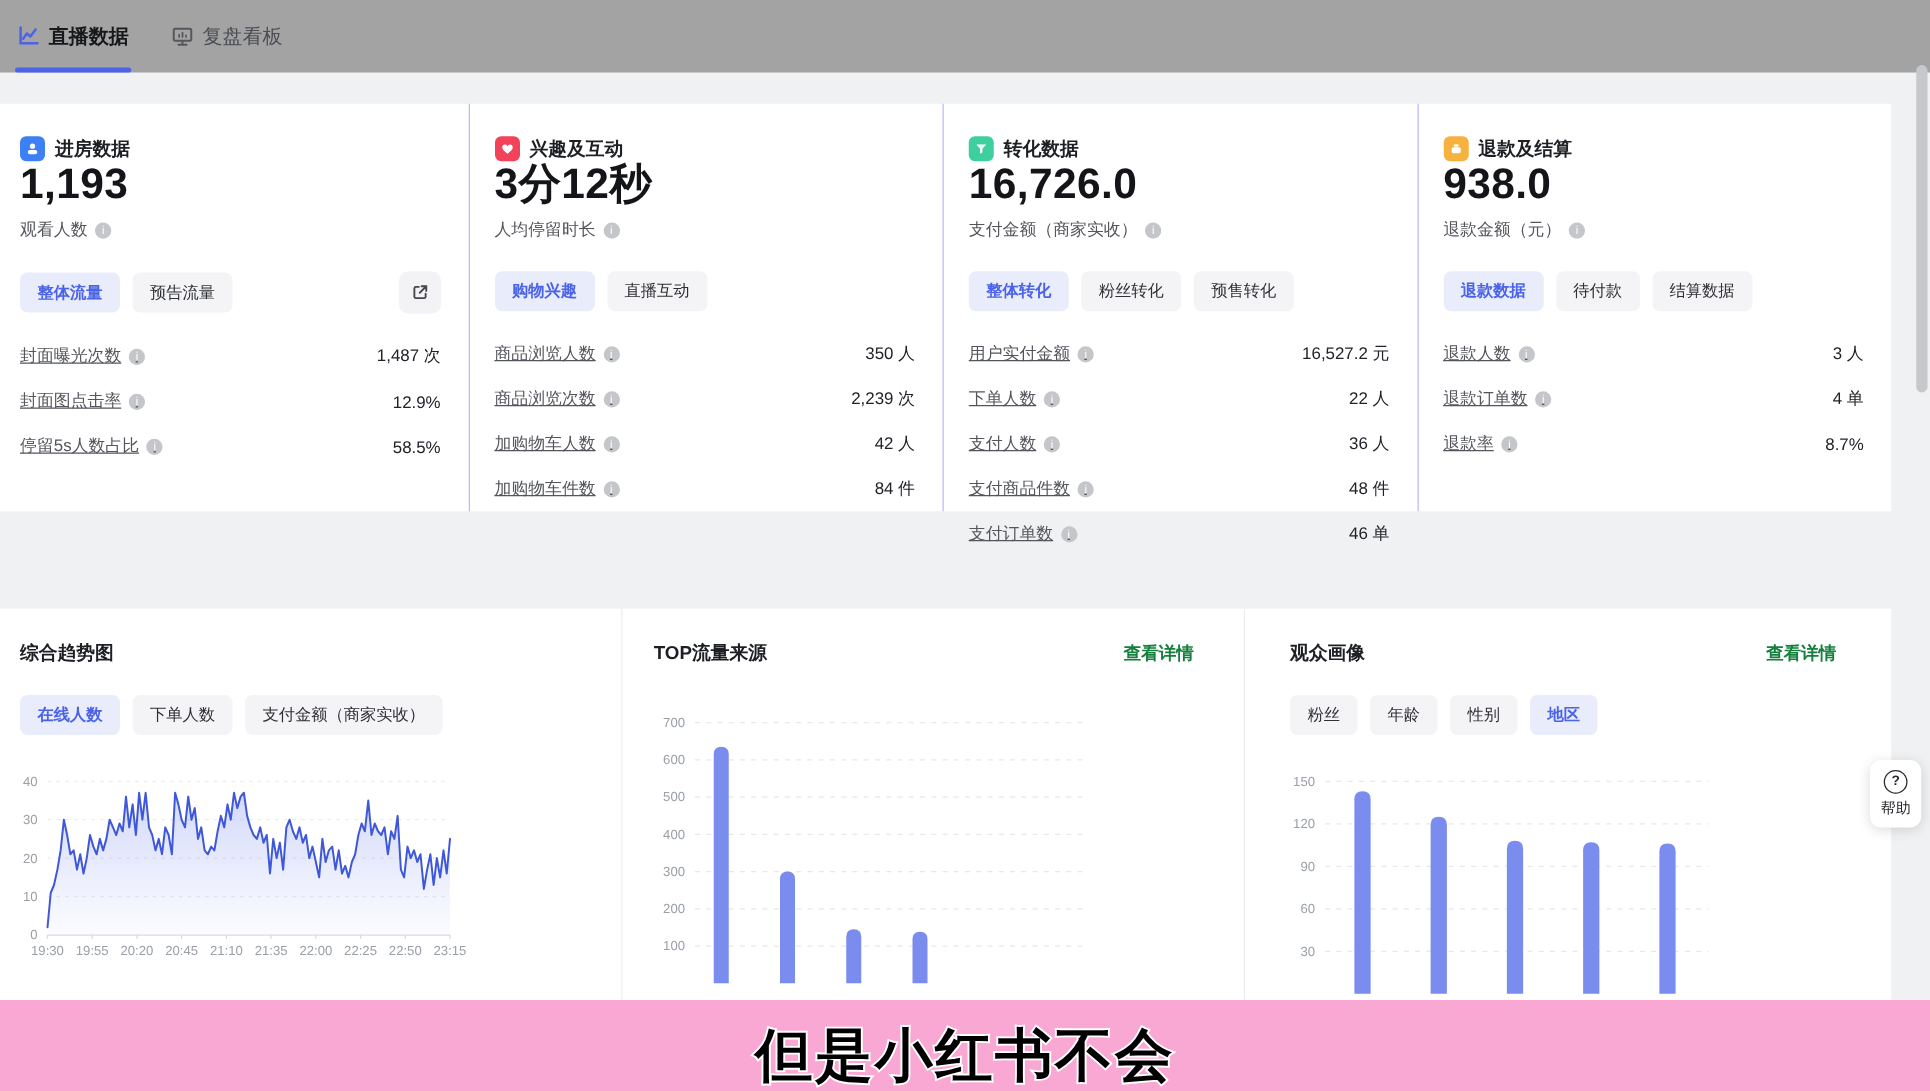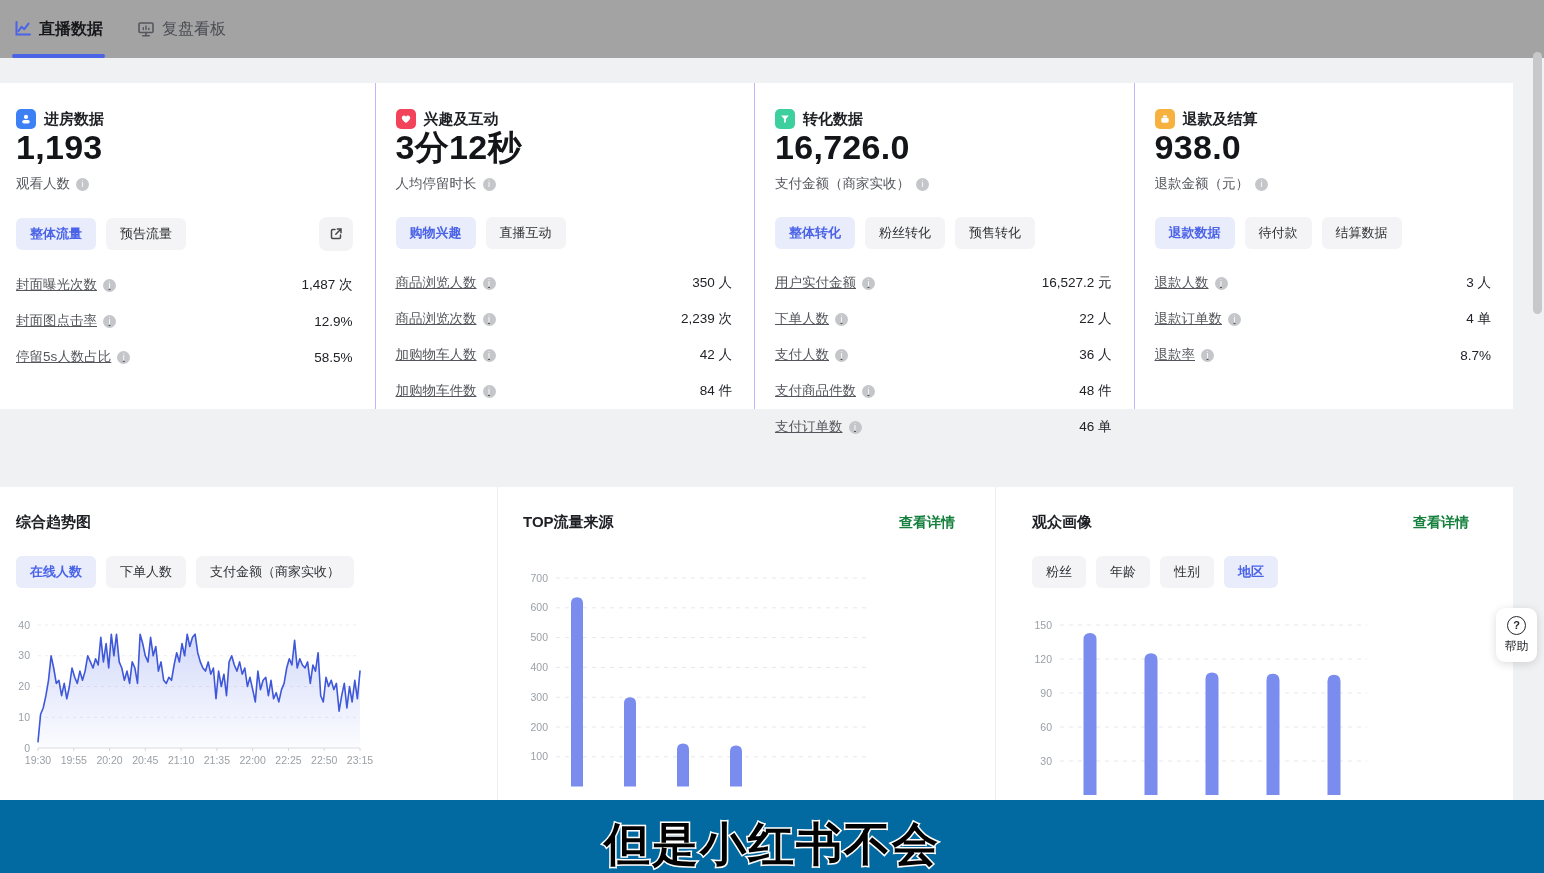--- a/index.html
+++ b/index.html
@@ -48,21 +48,21 @@
   .bpills{margin-top:24px;display:flex;gap:10px;}
   .chart-svg{position:absolute;}
 
   
   .scroll-thumb{position:absolute;left:1533px;top:52px;width:9px;height:262px;background:#c7c8cb;border-radius:4.5px;cursor:grab;}
   .helpcard{position:absolute;right:7px;top:608px;width:41px;height:54px;background:#fff;border-radius:9px;box-shadow:0 2px 10px rgba(0,0,0,.14);display:flex;flex-direction:column;align-items:center;justify-content:center;gap:3px;cursor:pointer;}
   .qicon{width:17px;height:17px;border:1.6px solid #26282d;border-radius:50%;font-size:11px;line-height:17px;text-align:center;color:#26282d;font-weight:700;}
   .helplabel{font-size:12px;color:#26282d;}
 
   
-  .subbar{position:absolute;left:0;top:800px;width:1544px;height:73px;background:#0369a1;display:flex;align-items:center;justify-content:center;overflow:visible;}
+  .subbar{position:absolute;left:0;top:800px;width:1544px;height:73px;background:#f9a8d4;display:flex;align-items:center;justify-content:center;overflow:visible;}
   .subtext{font-size:46px;font-weight:700;color:#000;-webkit-text-stroke:3px #fff;paint-order:stroke fill;letter-spacing:2px;transform:translateY(8px);}
 </style>
 </head>
 <body>
 
 <div id="app">
 
   <div class="tabbar">
     <div class="tab active">
       <span style="display:inline-flex">

